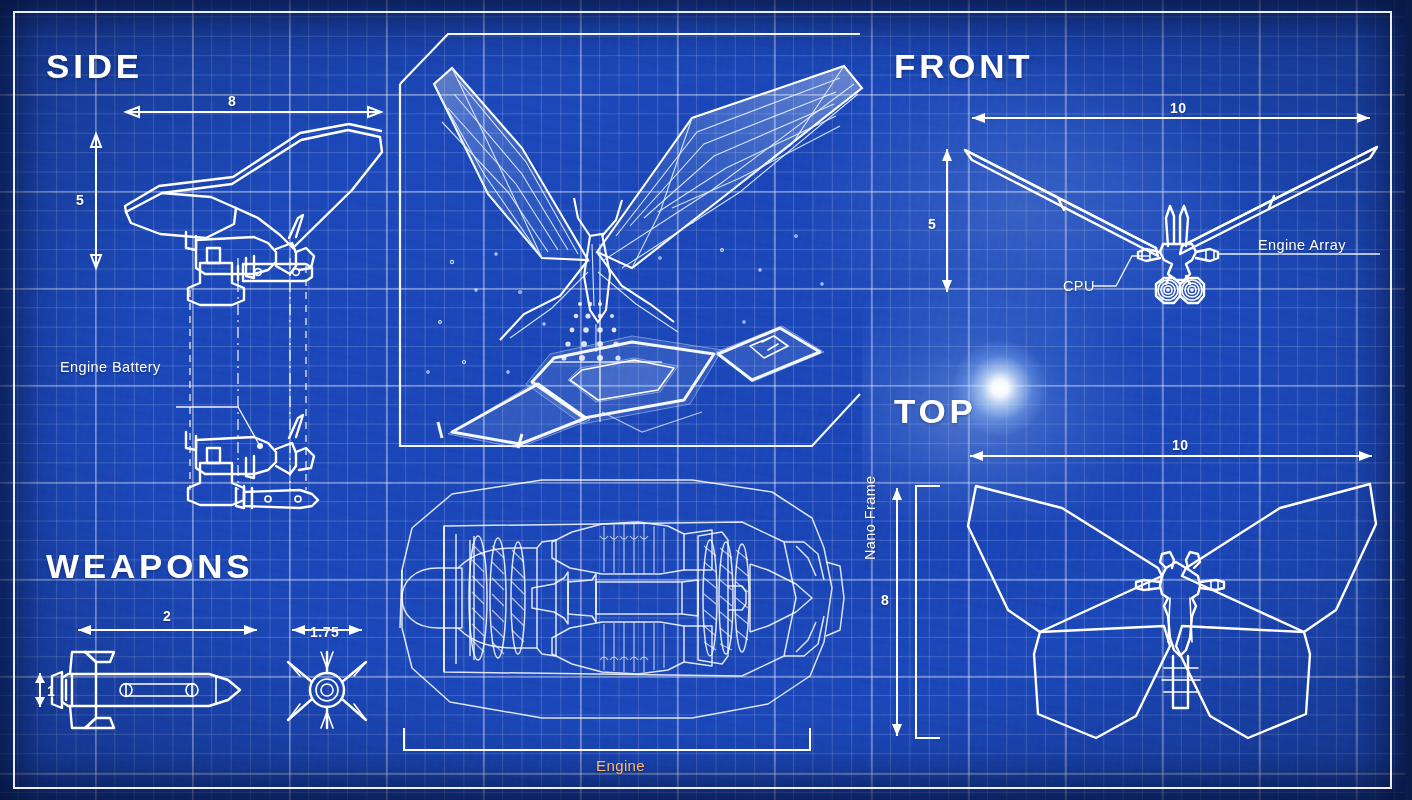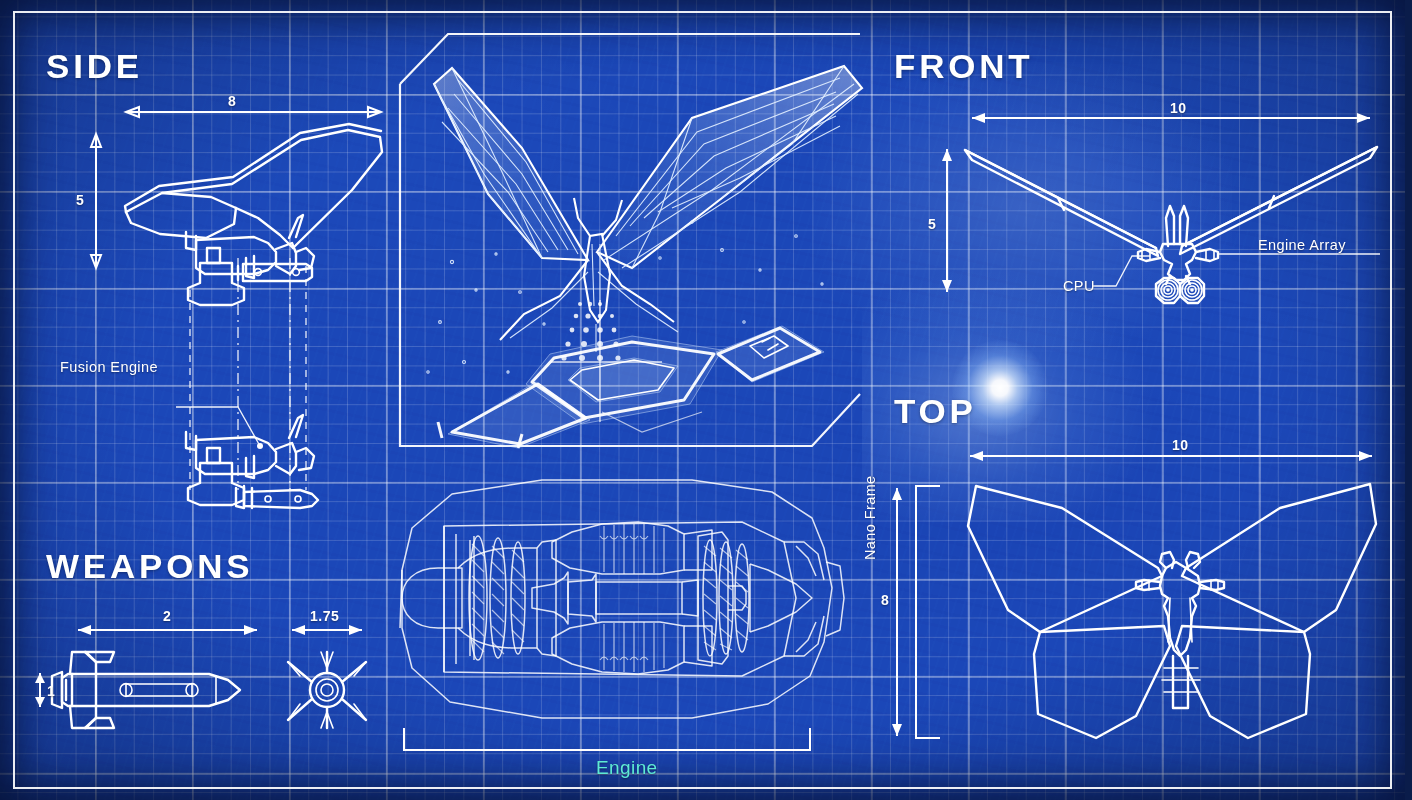--- a/index.html
+++ b/index.html
@@ -77,22 +77,22 @@
   .dimtext{
     position:absolute;
     color:#fff;
     font-size:14px;
     font-weight:bold;
     letter-spacing:.5px;
     text-shadow:0 1px 2px rgba(0,0,0,.4);
   }
   .caption{
     position:absolute;
-    color:#5eead4;
-    font-size:19px;
+    color:#fdba74;
+    font-size:15px;
     letter-spacing:.4px;
     text-shadow:0 1px 2px rgba(0,0,0,.4);
   }
   svg{position:absolute;overflow:visible;}
   .ln{fill:none;stroke:#ffffff;stroke-width:2.4;stroke-linejoin:round;stroke-linecap:round;}
   .ln-thin{fill:none;stroke:#ffffff;stroke-width:1.6;stroke-linejoin:round;stroke-linecap:round;}
   .ln-hair{fill:none;stroke:rgba(255,255,255,.93);stroke-width:1.3;}
   .dash{fill:none;stroke:rgba(255,255,255,.78);stroke-width:1.5;stroke-dasharray:7 6;}
   .dashdot{fill:none;stroke:rgba(255,255,255,.78);stroke-width:1.5;stroke-dasharray:11 5 2 5;}
   .dimline{fill:none;stroke:#ffffff;stroke-width:2;}
@@ -199,21 +199,21 @@
       <path class="ln" d="M236,128 L236,146 L244,148 L244,126"></path>
       <path class="ln" d="M244,132 L300,130 L312,134 L318,140 L312,146 L300,148 L244,146 Z"></path>
       <path class="ln" d="M252,128 L252,148"></path>
       <circle class="ln-thin" cx="268" cy="139" r="3"></circle>
       <circle class="ln-thin" cx="298" cy="139" r="3"></circle>
     </g>
   </svg>
 
   <div class="dimtext" style="left:228px;top:93px;">8</div>
   <div class="dimtext" style="left:76px;top:192px;">5</div>
-  <div class="callout" style="left:60px;top:359px;">Fusion Engine</div>
+  <div class="callout" style="left:60px;top:359px;">Engine Battery</div>
 
   <div class="heading" style="left:46px;top:548px;">WEAPONS</div>
 
   <svg id="weapons-svg" style="left:0;top:590px;width:400px;height:180px;">
 
     <g>
       <path class="dimline" d="M78,40 L257,40"></path>
       <path fill="#fff" d="M78,40 l13,-5 l0,10 z"></path>
       <path fill="#fff" d="M257,40 l-13,-5 l0,10 z"></path>
     </g>
@@ -253,21 +253,21 @@
       <path class="ln" d="M327,83 L327,62 M327,117 L327,138"></path>
       <path class="ln" d="M312,92 L288,72 M342,92 L366,72"></path>
       <path class="ln" d="M312,109 L288,130 M342,109 L366,130"></path>
       <path class="ln-thin" d="M288,72 L300,86 M366,72 L354,86 M288,130 L300,114 M366,130 L354,114"></path>
       <path class="ln-thin" d="M321,62 L327,78 L333,62"></path>
       <path class="ln-thin" d="M321,138 L327,122 L333,138"></path>
     </g>
   </svg>
 
   <div class="dimtext" style="left:163px;top:608px;">2</div>
-  <div class="dimtext" style="left:310px;top:608px;">1.75</div>
+  <div class="dimtext" style="left:310px;top:624px;">1.75</div>
   <div class="dimtext" style="left:47px;top:683px;">1</div>
 
   <svg id="holo-frame" style="left:392px;top:22px;width:470px;height:432px;">
     <path class="frameln" d="M8,62 L56,12 L468,12"></path>
     <path class="frameln" d="M8,62 L8,424 L420,424 L468,372"></path>
   </svg>
 
   <div id="holo-wrap">
     <div id="glow-wings"></div>
 

